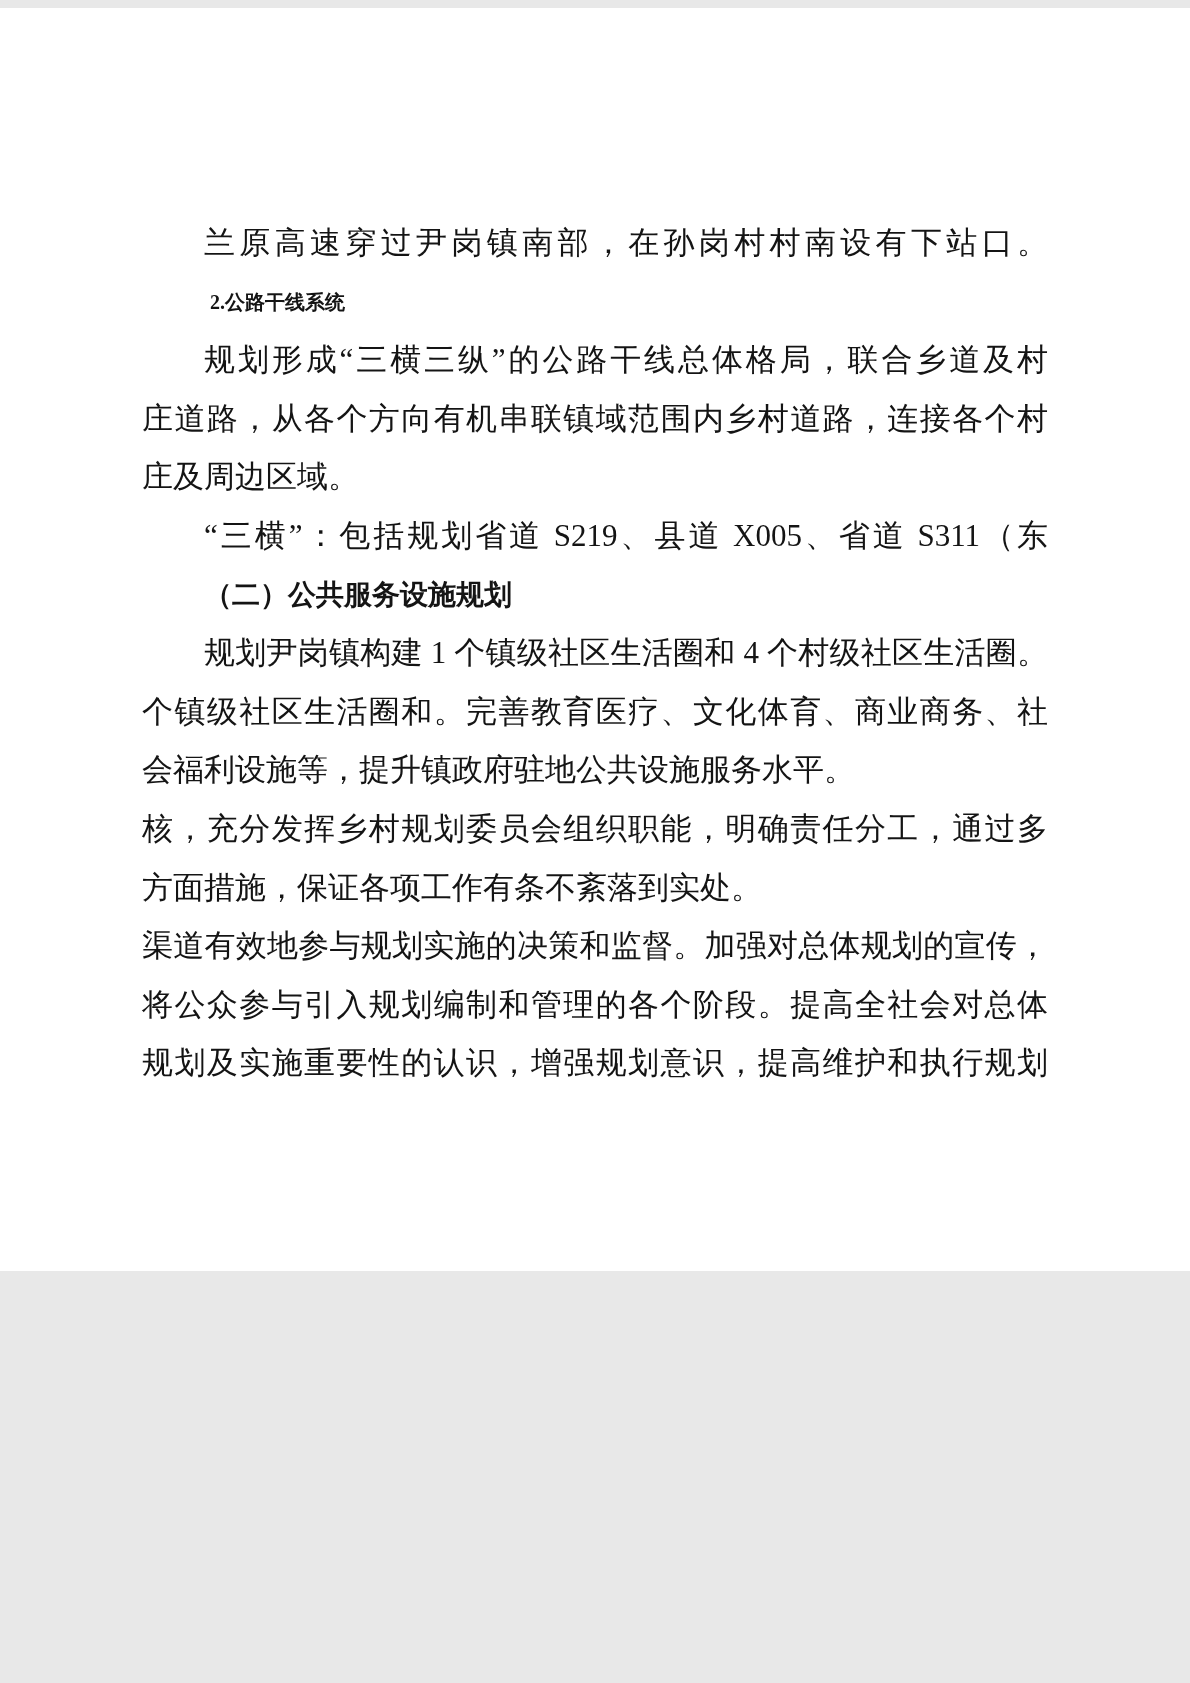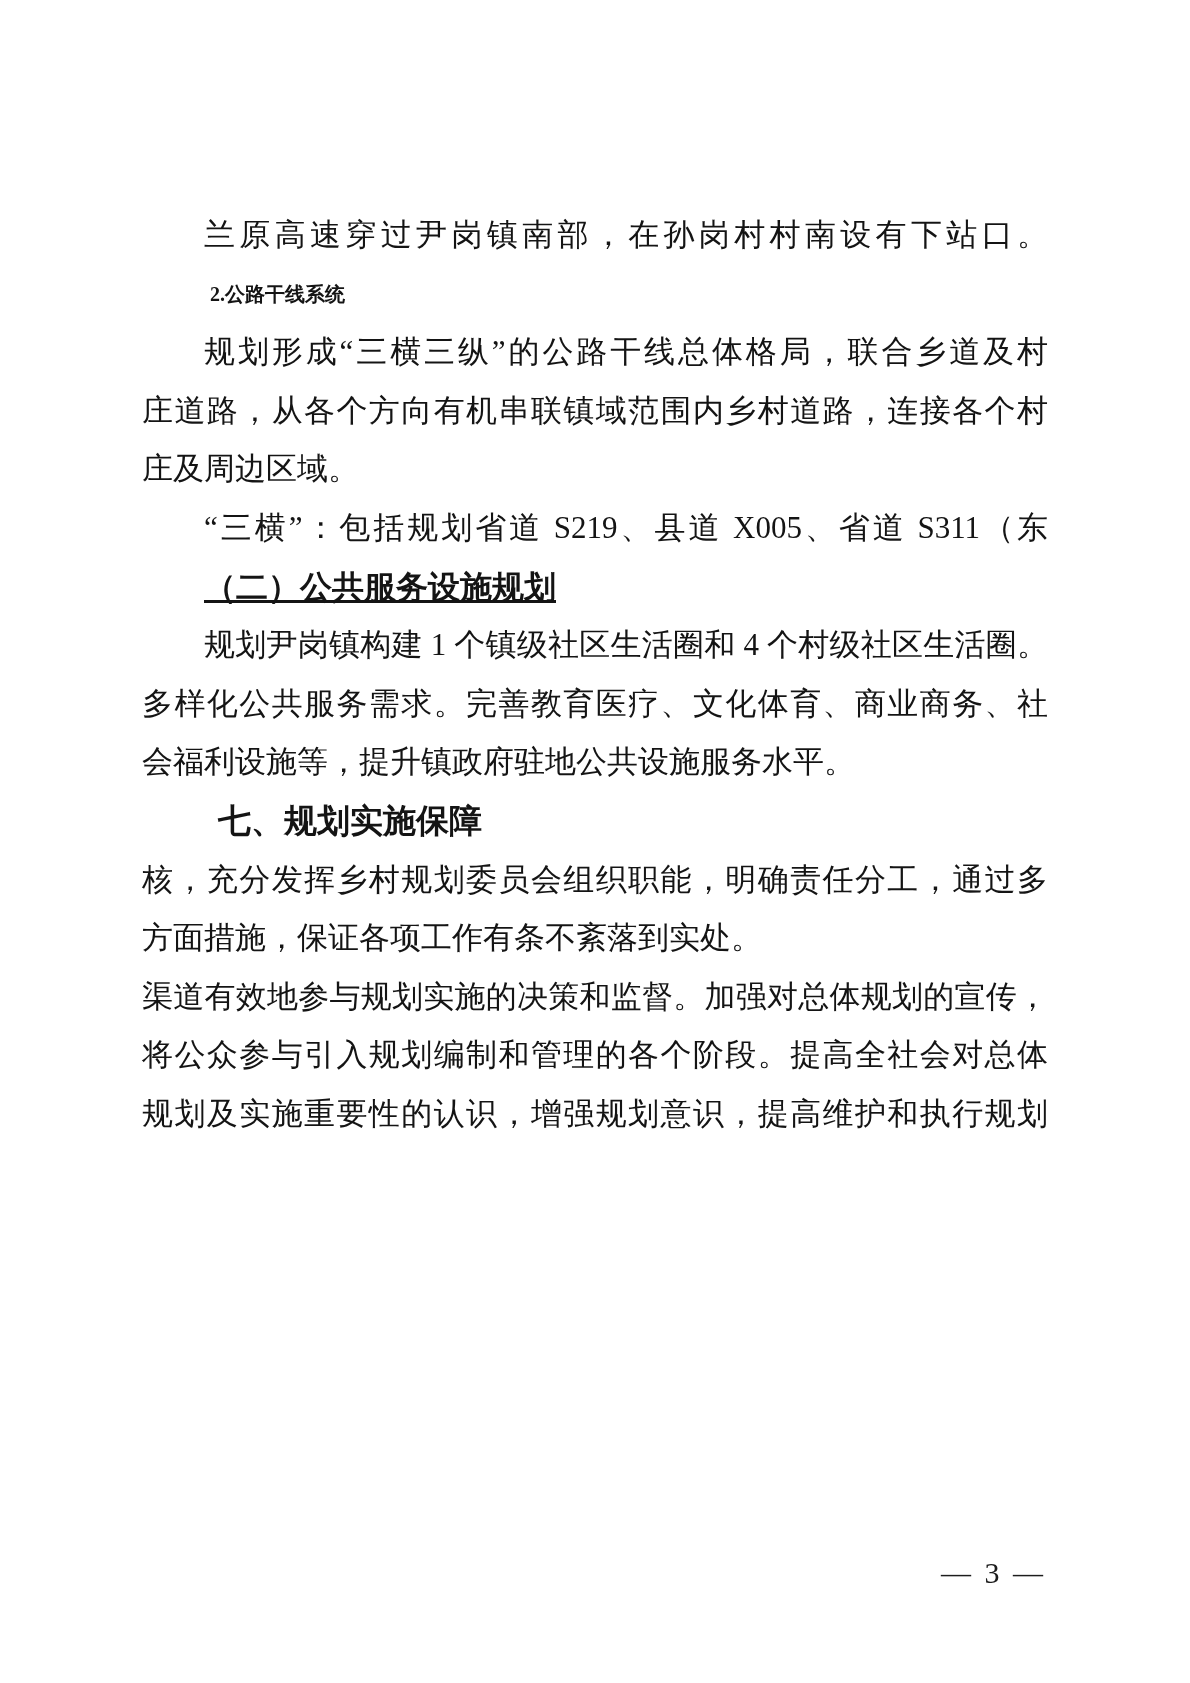--- a/index.html
+++ b/index.html
@@ -1,21 +1,21 @@
 <!DOCTYPE html>
 <html><head>
 <meta charset="utf-8">
 <style>
   html, body { margin: 0; padding: 0; background: #e8e8e8; }
   .page {
     position: relative;
     width: 1190px;
-    height: 1683px;
+    height: 1263px;
     background: #ffffff;
-    margin: 0 auto;
+    margin: 8px auto;
     overflow: hidden;
     color: #141414;
   }
   .content {
     position: absolute;
     left: 142px;
     top: 206px;
     width: 906px;
   }
   .ln {
@@ -29,24 +29,23 @@
   .ln.full { text-align-last: justify; }
   .ln.indent { text-indent: 62px; }
   .h-serif {
     font-weight: bold;
     font-size: 20px;
     text-indent: 68px;
     text-align: left;
   }
   .h-paren {
     font-weight: bold;
-    font-size: 32px;
+    font-size: 28px;
     text-indent: 62px;
     text-align: left;
-    text-decoration: underline;
   }
   .h-sans {
     font-family: "Liberation Sans", sans-serif;
     font-weight: bold;
     font-size: 33px;
     text-indent: 76px;
     text-align: left;
   }
   .pageno {
     position: absolute;
@@ -64,23 +63,22 @@
 <div class="page">
   <div class="content">
     <div class="ln indent full">兰原高速穿过尹岗镇南部，在孙岗村村南设有下站口。</div>
     <div class="ln h-serif">2.公路干线系统</div>
     <div class="ln indent full">规划形成“三横三纵”的公路干线总体格局，联合乡道及村</div>
     <div class="ln full">庄道路，从各个方向有机串联镇域范围内乡村道路，连接各个村</div>
     <div class="ln">庄及周边区域。</div>
     <div class="ln indent full">“三横”：包括规划省道 S219、县道 X005、省道 S311（东</div>
     <div class="ln h-paren">（二）公共服务设施规划</div>
     <div class="ln indent full">规划尹岗镇构建 1 个镇级社区生活圈和 4 个村级社区生活圈。</div>
-    <div class="ln full">多样化公共服务需求。完善教育医疗、文化体育、商业商务、社</div>
+    <div class="ln full">个镇级社区生活圈和。完善教育医疗、文化体育、商业商务、社</div>
     <div class="ln">会福利设施等，提升镇政府驻地公共设施服务水平。</div>
-    <div class="ln h-sans">七、规划实施保障</div>
     <div class="ln full">核，充分发挥乡村规划委员会组织职能，明确责任分工，通过多</div>
     <div class="ln">方面措施，保证各项工作有条不紊落到实处。</div>
     <div class="ln full">渠道有效地参与规划实施的决策和监督。加强对总体规划的宣传，</div>
     <div class="ln full">将公众参与引入规划编制和管理的各个阶段。提高全社会对总体</div>
     <div class="ln full">规划及实施重要性的认识，增强规划意识，提高维护和执行规划</div>
   </div>
   <div class="pageno">— 3 —</div>
 </div>
 
 </body></html>

